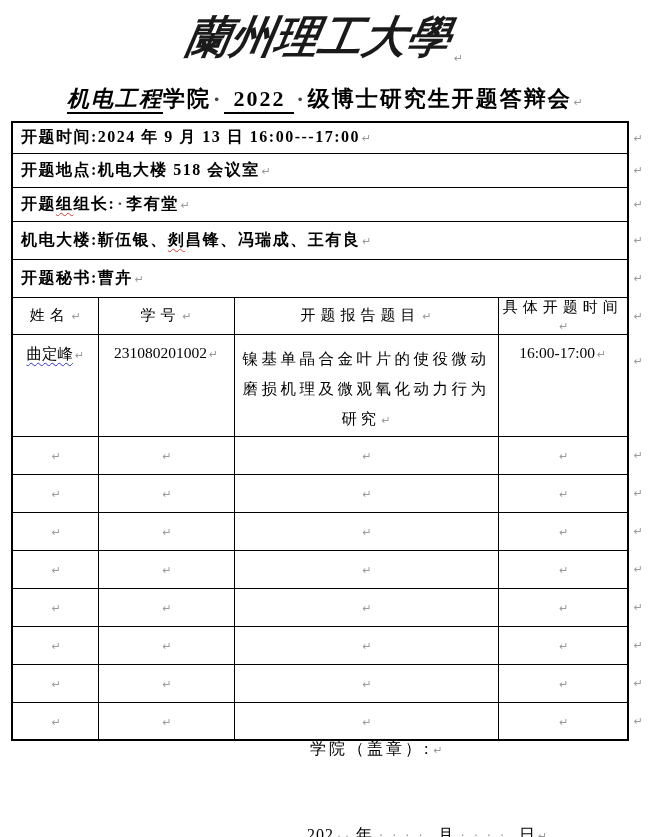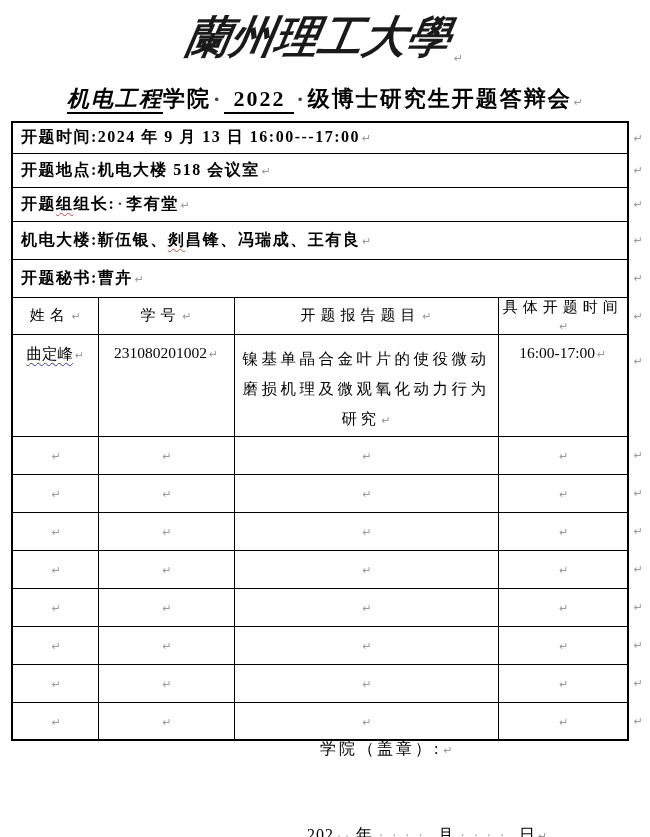--- a/index.html
+++ b/index.html
@@ -55,21 +55,21 @@
   }
   td.topic-cell { letter-spacing:3.5px; line-height:30px; padding:7px 6px 0 6px; }
   tr.empty td { height:38px; text-align:center; vertical-align:middle; }
 
   .sq-red  { text-decoration:underline wavy #e03c31; text-decoration-thickness:1px; text-underline-offset:3px; }
   .sq-blue { text-decoration:underline wavy #2f2fd3; text-decoration-thickness:1px; text-underline-offset:3px;margin-top:36px; }
 
   
   .seal-line {
     position:absolute; top:739px; left:310px;
-    font-size:16px; letter-spacing:3px; white-space:nowrap;margin-left:10px;
+    font-size:16px; letter-spacing:3px; white-space:nowrap;
   }
   .date-line {
     position:absolute; top:825px; left:307px;
     font-size:16px; letter-spacing:1px; white-space:nowrap;
   }
   .blank-fill {
     display:inline-block; border-bottom:1px solid #000; min-width:22px;
     text-align:center; color:#9a9a9a; font-size:12px; letter-spacing:4px;
     line-height:14px; vertical-align:baseline;
   }

